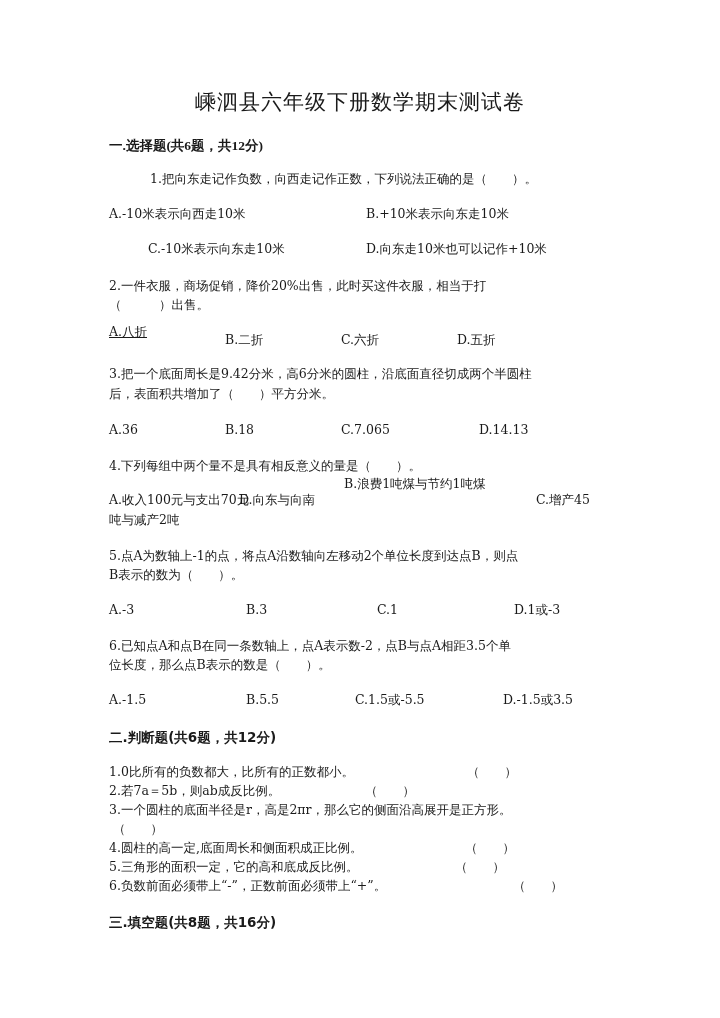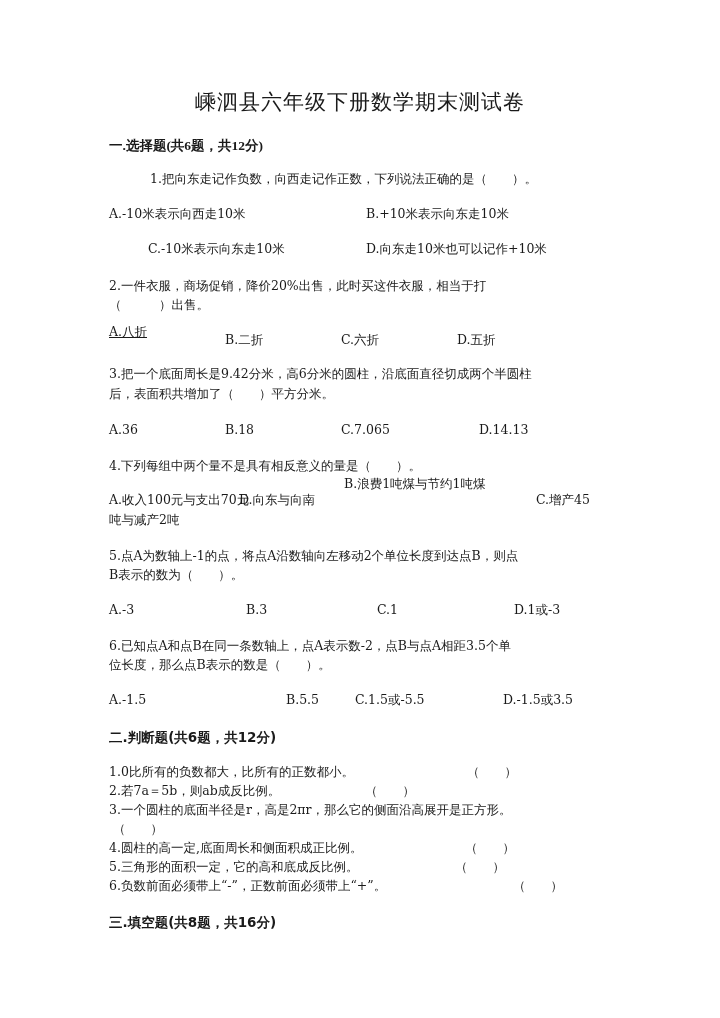--- a/index.html
+++ b/index.html
@@ -60,21 +60,21 @@
   <div class="line" style="top:548px;">5.点A为数轴上-1的点，将点A沿数轴向左移动2个单位长度到达点B，则点</div>
   <div class="line" style="top:567px;">B表示的数为（　　）。</div>
   <div class="opt" style="left:109px; top:602px;">A.-3</div>
   <div class="opt" style="left:246px; top:602px;">B.3</div>
   <div class="opt" style="left:377px; top:602px;">C.1</div>
   <div class="opt" style="left:514px; top:602px;">D.1或-3</div>
 
   <div class="line" style="top:638px;">6.已知点A和点B在同一条数轴上，点A表示数-2，点B与点A相距3.5个单</div>
   <div class="line" style="top:657px;">位长度，那么点B表示的数是（　　）。</div>
   <div class="opt" style="left:109px; top:692px;">A.-1.5</div>
-  <div class="opt" style="left:246px; top:692px;margin-left:40px;">B.5.5</div>
+  <div class="opt" style="left:246px; top:692px;">B.5.5</div>
   <div class="opt" style="left:355px; top:692px;">C.1.5或-5.5</div>
   <div class="opt" style="left:503px; top:692px;">D.-1.5或3.5</div>
 
   <div class="section" style="top:729px;">二.判断题(共6题，共12分)</div>
 
   <div class="line" style="top:764px;">1.0比所有的负数都大，比所有的正数都小。</div>
   <div class="opt" style="left:467px; top:764px;">（　　）</div>
 
   <div class="line" style="top:783px;">2.若7a＝5b，则ab成反比例。</div>
   <div class="opt" style="left:365px; top:783px;">（　　）</div>

